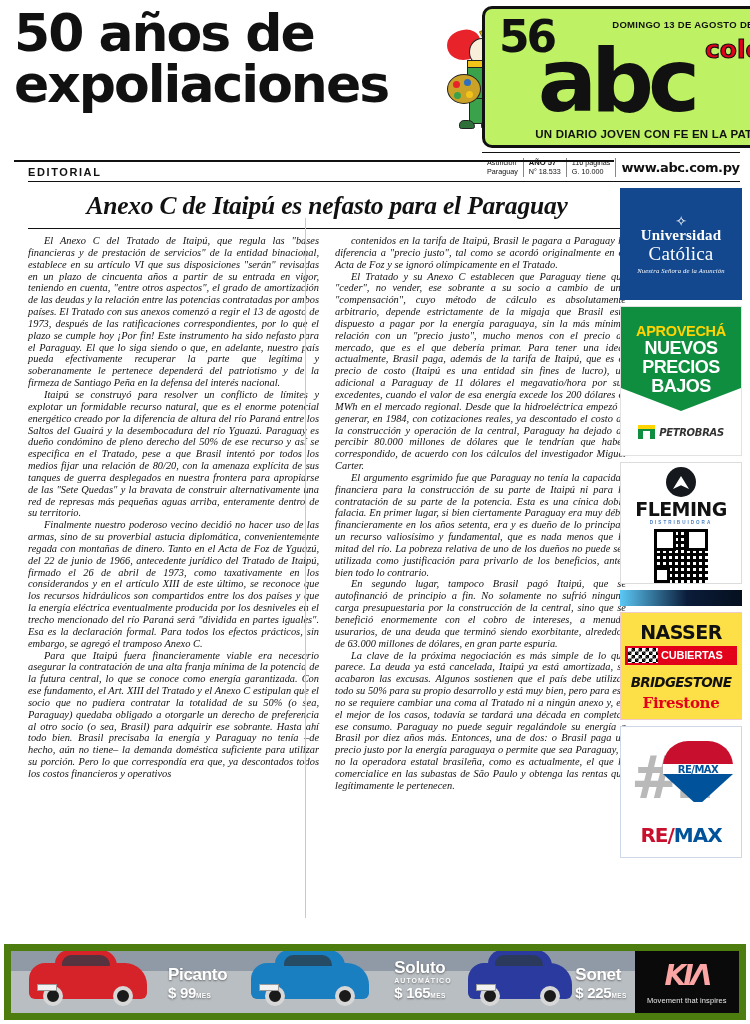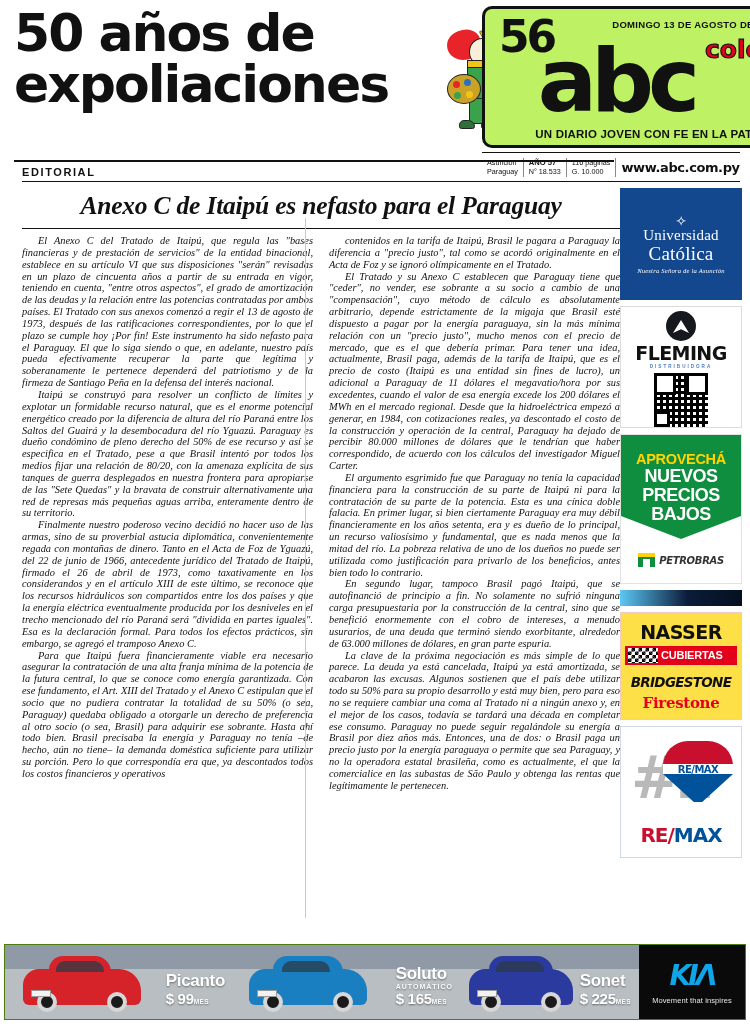--- a/index.html
+++ b/index.html
@@ -67,21 +67,21 @@
       border-right: 1px solid #888; white-space: nowrap; }
   .info-cell:last-child { border-right: none; }
   .info-cell b { font-size: 7.6px; }
   .info-url { font-family: "DejaVu Sans", sans-serif; font-weight: bold; font-size: 13px;
       color: #111; padding-left: 5px; letter-spacing: -0.4px; }
 
   
   .left-rule { position: absolute; left: 14px; top: 160px; width: 600px; height: 2px; background: #111; }
 
   
-  .editorial { position: absolute; left: 22px; top: 166px; width: 598px; }
+  .editorial { position: absolute; left: 28px; top: 166px; width: 598px; }
   .edit-kicker { font-size: 11px; font-weight: bold; letter-spacing: 1.6px; color: #111;
       padding-bottom: 3px; }
   .edit-kicker-rule { width: 598px; height: 1px; background: #111; }
   .edit-title { font-family: "Liberation Serif", serif; font-style: italic; font-weight: bold;
       font-size: 25.5px; text-align: center; color: #111; padding: 9px 0 7px; letter-spacing: -0.2px; }
   .edit-title-rule { width: 598px; height: 1px; background: #111; margin-bottom: 6px; }
 
   .cols { display: flex; gap: 16px; }
   .col { width: 291px; }
   .col p { font-family: "Liberation Serif", serif; font-style: italic; font-size: 10.4px;
@@ -92,21 +92,21 @@
 
   
   .ads { position: absolute; left: 620px; top: 188px; width: 122px; }
   .ad { width: 122px; margin-bottom: 6px; position: relative; overflow: hidden;
       border: 1px solid #dcdcdc; background: #fff; }
 
   .ad-ucatolica { height: 112px; background: #13488f; display: flex; flex-direction: column;
       align-items: center; justify-content: center; border: none; }
   .uc-star { color: #fff; font-size: 14px; line-height: 12px; }
   .uc-l1, .uc-l2 { font-family: "Liberation Serif", serif; color: #fff; }
-  .uc-l1 { font-size: 15px; letter-spacing: 0.2px; }
+  .uc-l1 { font-size: 15px; letter-spacing: 0.2px; font-weight: bold; }
   .uc-l2 { font-size: 19px; letter-spacing: 0.2px; margin-top: -1px; }
   .uc-sub { font-family: "Liberation Serif", serif; font-style: italic; color: #fff;
       font-size: 6.6px; margin-top: 2px; letter-spacing: 0.2px; }
 
   .ad-petro { height: 150px; background: #fff; border: 1px solid #e2e2e2; }
   .petro-green { height: 104px; background: #0f8e3f; display: flex; flex-direction: column;
       align-items: center; justify-content: center;
       clip-path: polygon(0 0, 100% 0, 100% 78%, 50% 100%, 0 78%); }
   .petro-l1 { color: #FFD400; font-weight: bold; font-size: 14.5px; letter-spacing: -0.3px; }
   .petro-l2, .petro-l3, .petro-l4 { color: #fff; font-weight: bold; font-size: 18px;
@@ -174,21 +174,21 @@
       font-size: 10px; color: #00529B; letter-spacing: -0.5px; }
   .rx-balloon .bot { position: absolute; left: 0; top: 33px; width: 70px; height: 28px;
       background: #00529B; clip-path: polygon(0 0, 100% 0, 56% 100%, 44% 100%); }
   .rx-name { position: absolute; bottom: 10px; left: 0; width: 100%; text-align: center;
       font-family: "DejaVu Sans", sans-serif; font-weight: bold; font-size: 20px;
       color: #C8102E; letter-spacing: -1px; }
   .rx-name .b { color: #00529B; }
 
   
   .carad { position: absolute; left: 4px; top: 944px; width: 742px; height: 76px;
-      border: 1px solid #4d7c0f; overflow: hidden; display: flex; }
+      border: 7px solid #4d7c0f; overflow: hidden; display: flex; }
   .car-pane { position: relative; height: 100%; overflow: hidden; }
   .p1 { width: 228px; background: linear-gradient(#8f9aa6 0 32%, #b9bec2 32% 100%); }
   .p2 { width: 228px; background: linear-gradient(#8f9aa6 0 32%, #b9bec2 32% 100%); }
   .p3 { width: 178px; background: linear-gradient(#8f9aa6 0 32%, #b9bec2 32% 100%); }
   .p4 { width: 106px; background: #0a0a0a; display: flex; flex-direction: column;
         align-items: center; justify-content: center; }
   .car-body { position: absolute; bottom: 14px; width: 118px; height: 36px; border-radius: 16px 22px 6px 6px; }
   .car-roof { position: absolute; width: 62px; height: 18px; top: -13px; left: 26px;
         border-radius: 14px 16px 0 0; }
   .car-win { position: absolute; width: 48px; height: 11px; top: -8px; left: 33px;
@@ -197,21 +197,21 @@
         background: #1a1a1a; border: 4px solid #d7d7d7; }
   .plate { position: absolute; bottom: 8px; left: 8px; width: 20px; height: 7px;
         background: #f2f2f2; border: 1px solid #999; }
   .car-label { position: absolute; right: 8px; bottom: 12px; text-align: left; color: #fff;
         text-shadow: 0 1px 2px rgba(0,0,0,.45); }
   .car-name { font-weight: bold; font-size: 17px; letter-spacing: -0.3px; line-height: 18px; }
   .car-auto { font-size: 7px; letter-spacing: 1px; font-weight: bold; opacity: .95; }
   .car-price { font-weight: bold; font-size: 15px; letter-spacing: -0.3px; }
   .car-price small { font-size: 6.5px; letter-spacing: 0.4px; }
   .kia-logo { font-family: "DejaVu Sans", sans-serif; font-weight: bold; font-size: 28px;
-        color: #0ea5e9; letter-spacing: -3px; font-style: italic; }
+        color: #fca5a5; letter-spacing: -3px; font-style: italic; }
   .kia-tag { font-size: 7.5px; color: #e6e6e6; margin-top: 4px; letter-spacing: 0.1px; }
 </style>
 </head>
 <body>
 
 <div class="page">
 
   <div class="top-banner">
 
     <div class="promo-head">
@@ -293,40 +293,40 @@
 
   <div class="ads">
 
     <div class="ad ad-ucatolica">
       <div class="uc-star">✧</div>
       <div class="uc-l1">Universidad</div>
       <div class="uc-l2">Católica</div>
       <div class="uc-sub">Nuestra Señora de la Asunción</div>
     </div>
 
+    <div class="ad ad-petro">
+      <div class="petro-green">
+        <div class="petro-l1">APROVECHÁ</div>
+        <div class="petro-l2">NUEVOS</div>
+        <div class="petro-l3">PRECIOS</div>
+        <div class="petro-l4">BAJOS</div>
+      </div>
+      <div class="petro-logo">
+        <span class="petro-mark"></span>
+        <span class="petro-name">PETROBRAS</span>
+      </div>
+    </div>
+
     <div class="ad ad-fleming">
       <div class="fl-emblem"></div>
       <div class="fl-name">FLEMING</div>
       <div class="fl-sub">DISTRIBUIDORA</div>
       <div class="qr">
           <i></i>
         </div>
-    </div>
-
-    <div class="ad ad-petro">
-      <div class="petro-green">
-        <div class="petro-l1">APROVECHÁ</div>
-        <div class="petro-l2">NUEVOS</div>
-        <div class="petro-l3">PRECIOS</div>
-        <div class="petro-l4">BAJOS</div>
-      </div>
-      <div class="petro-logo">
-        <span class="petro-mark"></span>
-        <span class="petro-name">PETROBRAS</span>
-      </div>
     </div>
 
     <div class="ad ad-strip"></div>
 
     <div class="ad ad-nasser">
       <div class="na-name">NASSER</div>
       <div class="na-cub">
         <span class="na-flag"></span>
         <span>CUBIERTAS</span>
       </div>

